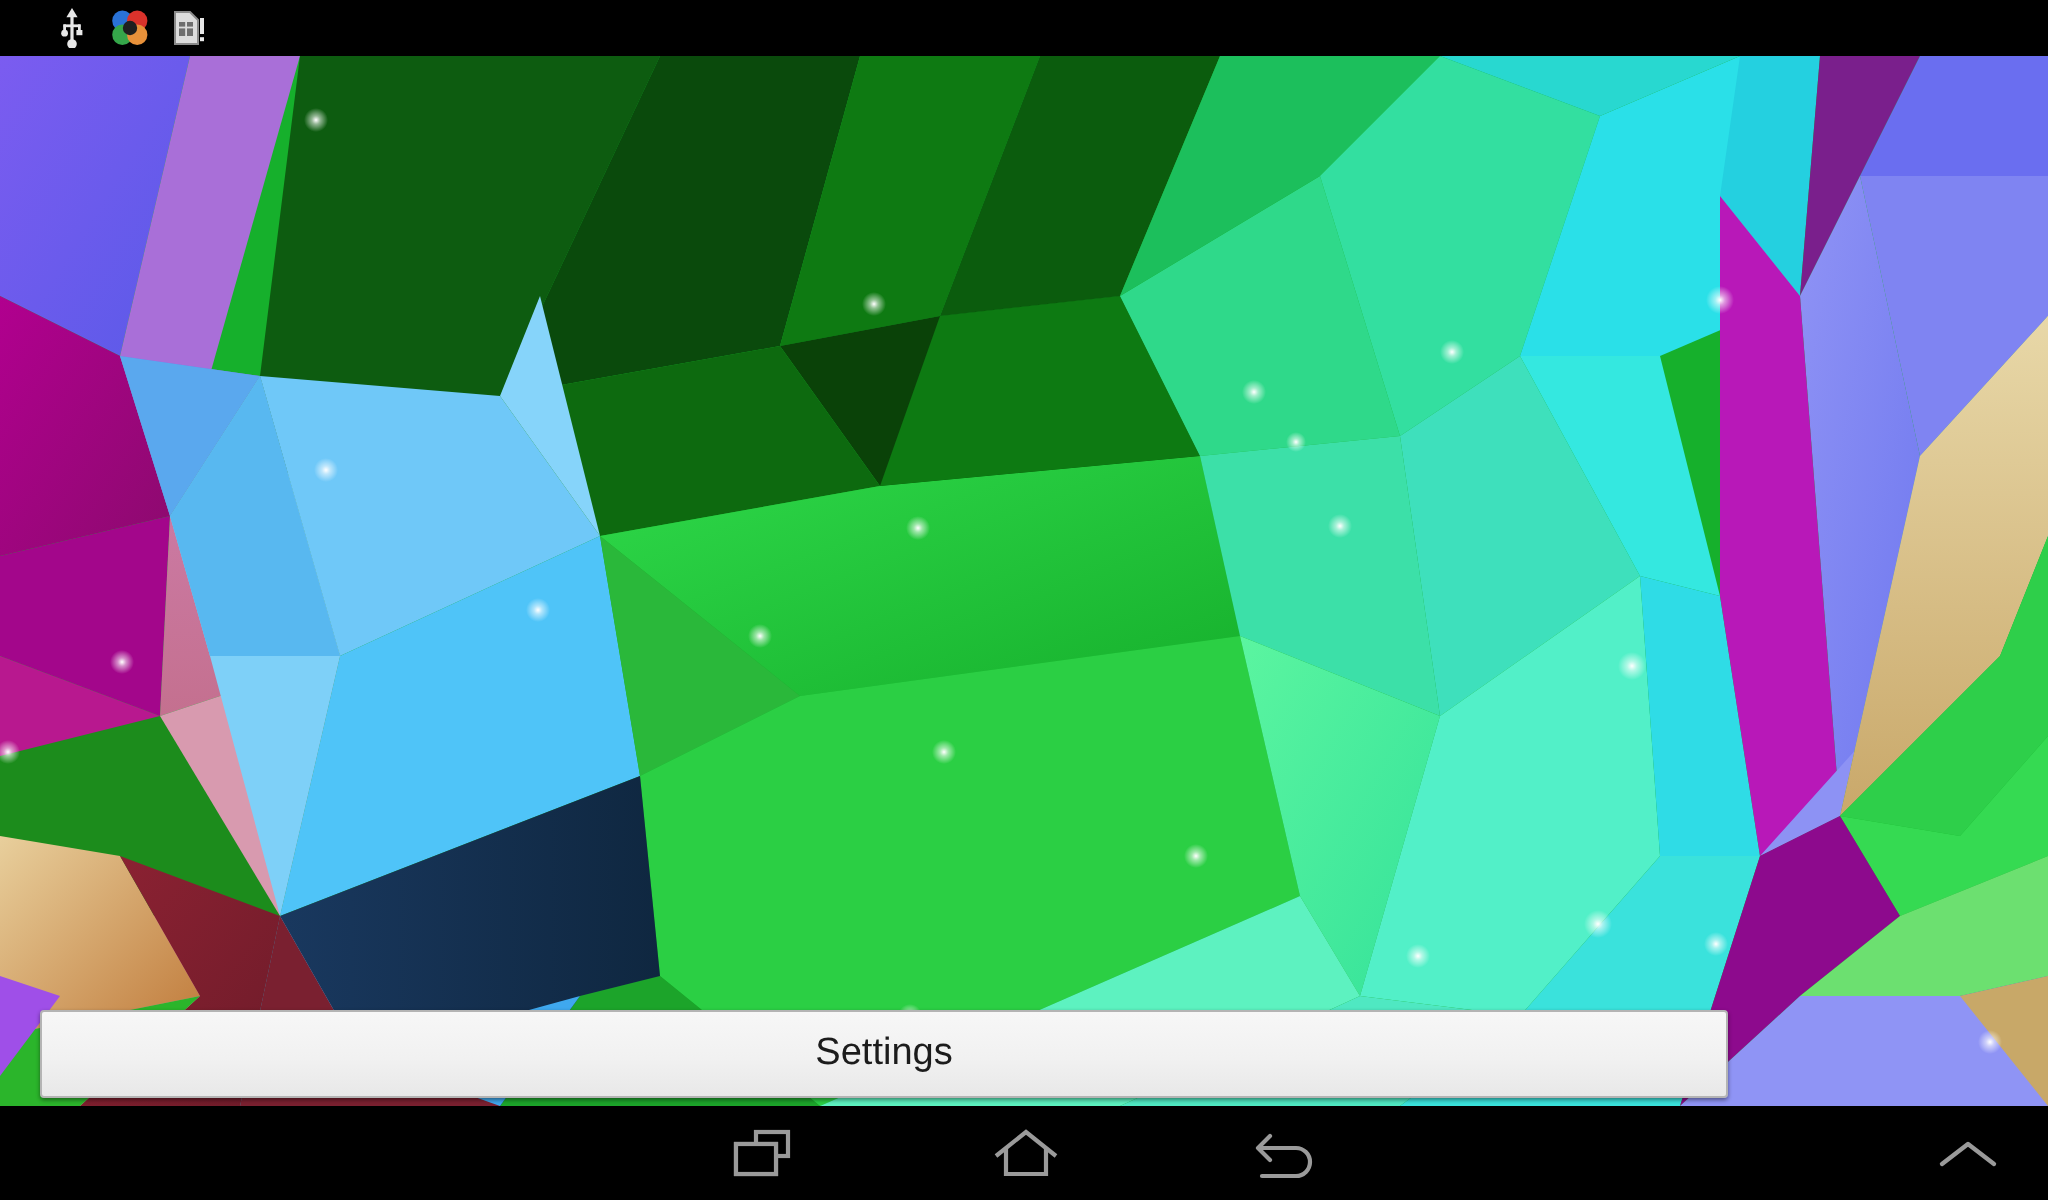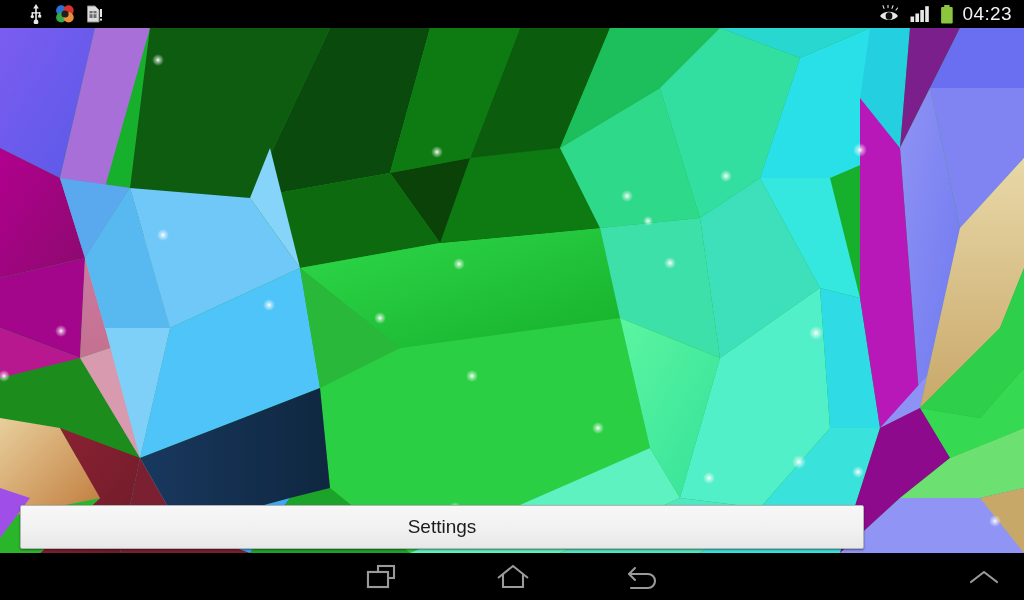--- a/index.html
+++ b/index.html
@@ -302,43 +302,20 @@
       </svg>
       <svg class="sbicon" width="17" height="20" viewBox="0 0 17 20">
         <path d="M1.5 2 L9 2 L13 6 L13 18 L1.5 18 Z" fill="#dcdcdc" stroke="#8a8a8a" stroke-width="1"></path>
         <rect x="3.5" y="7" width="7" height="7" fill="#6e6e6e"></rect>
         <rect x="3.5" y="9.3" width="7" height="0.9" fill="#dcdcdc"></rect>
         <rect x="6.6" y="7" width="0.9" height="7" fill="#dcdcdc"></rect>
         <rect x="14" y="5" width="2" height="8" fill="#e8e8e8"></rect>
         <rect x="14" y="14.6" width="2" height="2" fill="#e8e8e8"></rect>
       </svg>
     </div>
-    <div id="status-right">
-      <svg class="sbicon" width="24" height="18" viewBox="0 0 24 18">
-        <g stroke="#e8e8e8" stroke-width="1.1" fill="none" stroke-linecap="round">
-          <line x1="6" y1="3.4" x2="5" y2="0.8"></line>
-          <line x1="10" y1="2.6" x2="10" y2="0.2"></line>
-          <line x1="14" y1="3.4" x2="15" y2="0.8"></line>
-          <line x1="18" y1="5" x2="19.6" y2="3"></line>
-        </g>
-        <path d="M2 11 C6 5.4, 16 5.4, 20 11 C16 16.2, 6 16.2, 2 11 Z" fill="#e8e8e8"></path>
-        <ellipse cx="11" cy="11" rx="3.4" ry="3.7" fill="#0c0c0c"></ellipse>
-      </svg>
-      <svg class="sbicon" width="22" height="18" viewBox="0 0 22 18">
-        <rect x="0.5" y="11.5" width="3.6" height="5.5" fill="#e8e8e8"></rect>
-        <rect x="5.4" y="8.5" width="3.6" height="8.5" fill="#e8e8e8"></rect>
-        <rect x="10.3" y="5" width="3.6" height="12" fill="#e8e8e8"></rect>
-        <rect x="15.2" y="1.2" width="3.6" height="15.8" fill="#e8e8e8"></rect>
-      </svg>
-      <svg class="sbicon" width="14" height="19" viewBox="0 0 14 19">
-        <rect x="4.2" y="0" width="5.4" height="2.1" fill="#8cc63e"></rect>
-        <rect x="1.1" y="2.1" width="11.6" height="16.4" rx="1" fill="#8cc63e"></rect>
-      </svg>
-      <span id="clock">04:23</span>
-    </div>
   </div>
 
   <div id="button-bar">
     <div class="wp-button">Settings</div>
     <div id="btn-gap"></div>
   </div>
 
   <div id="nav-bar">
     <div class="nav-btn" id="nav-recent">
       <svg width="40" height="34" viewBox="0 0 40 34">

